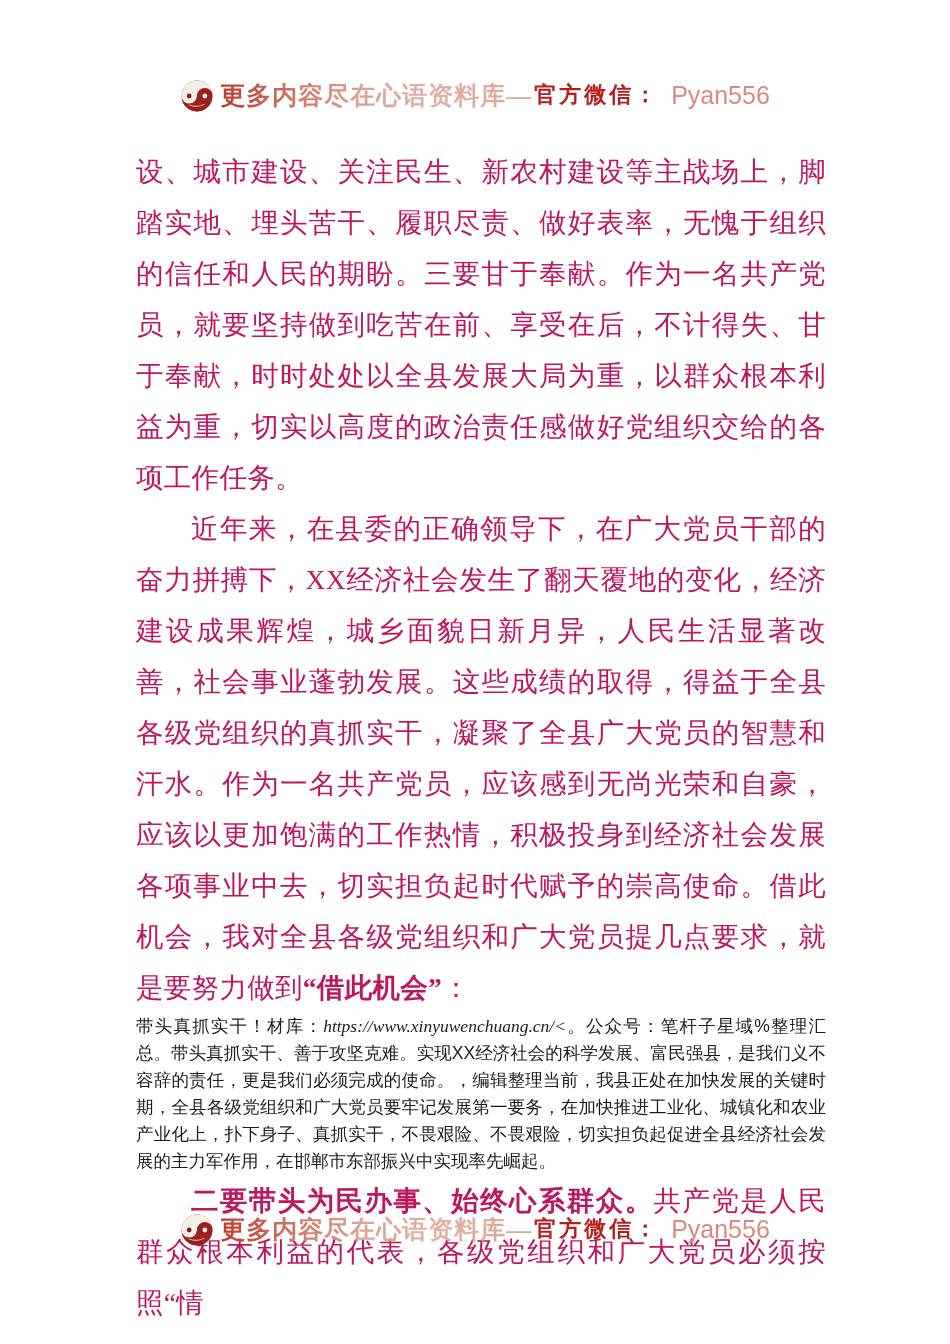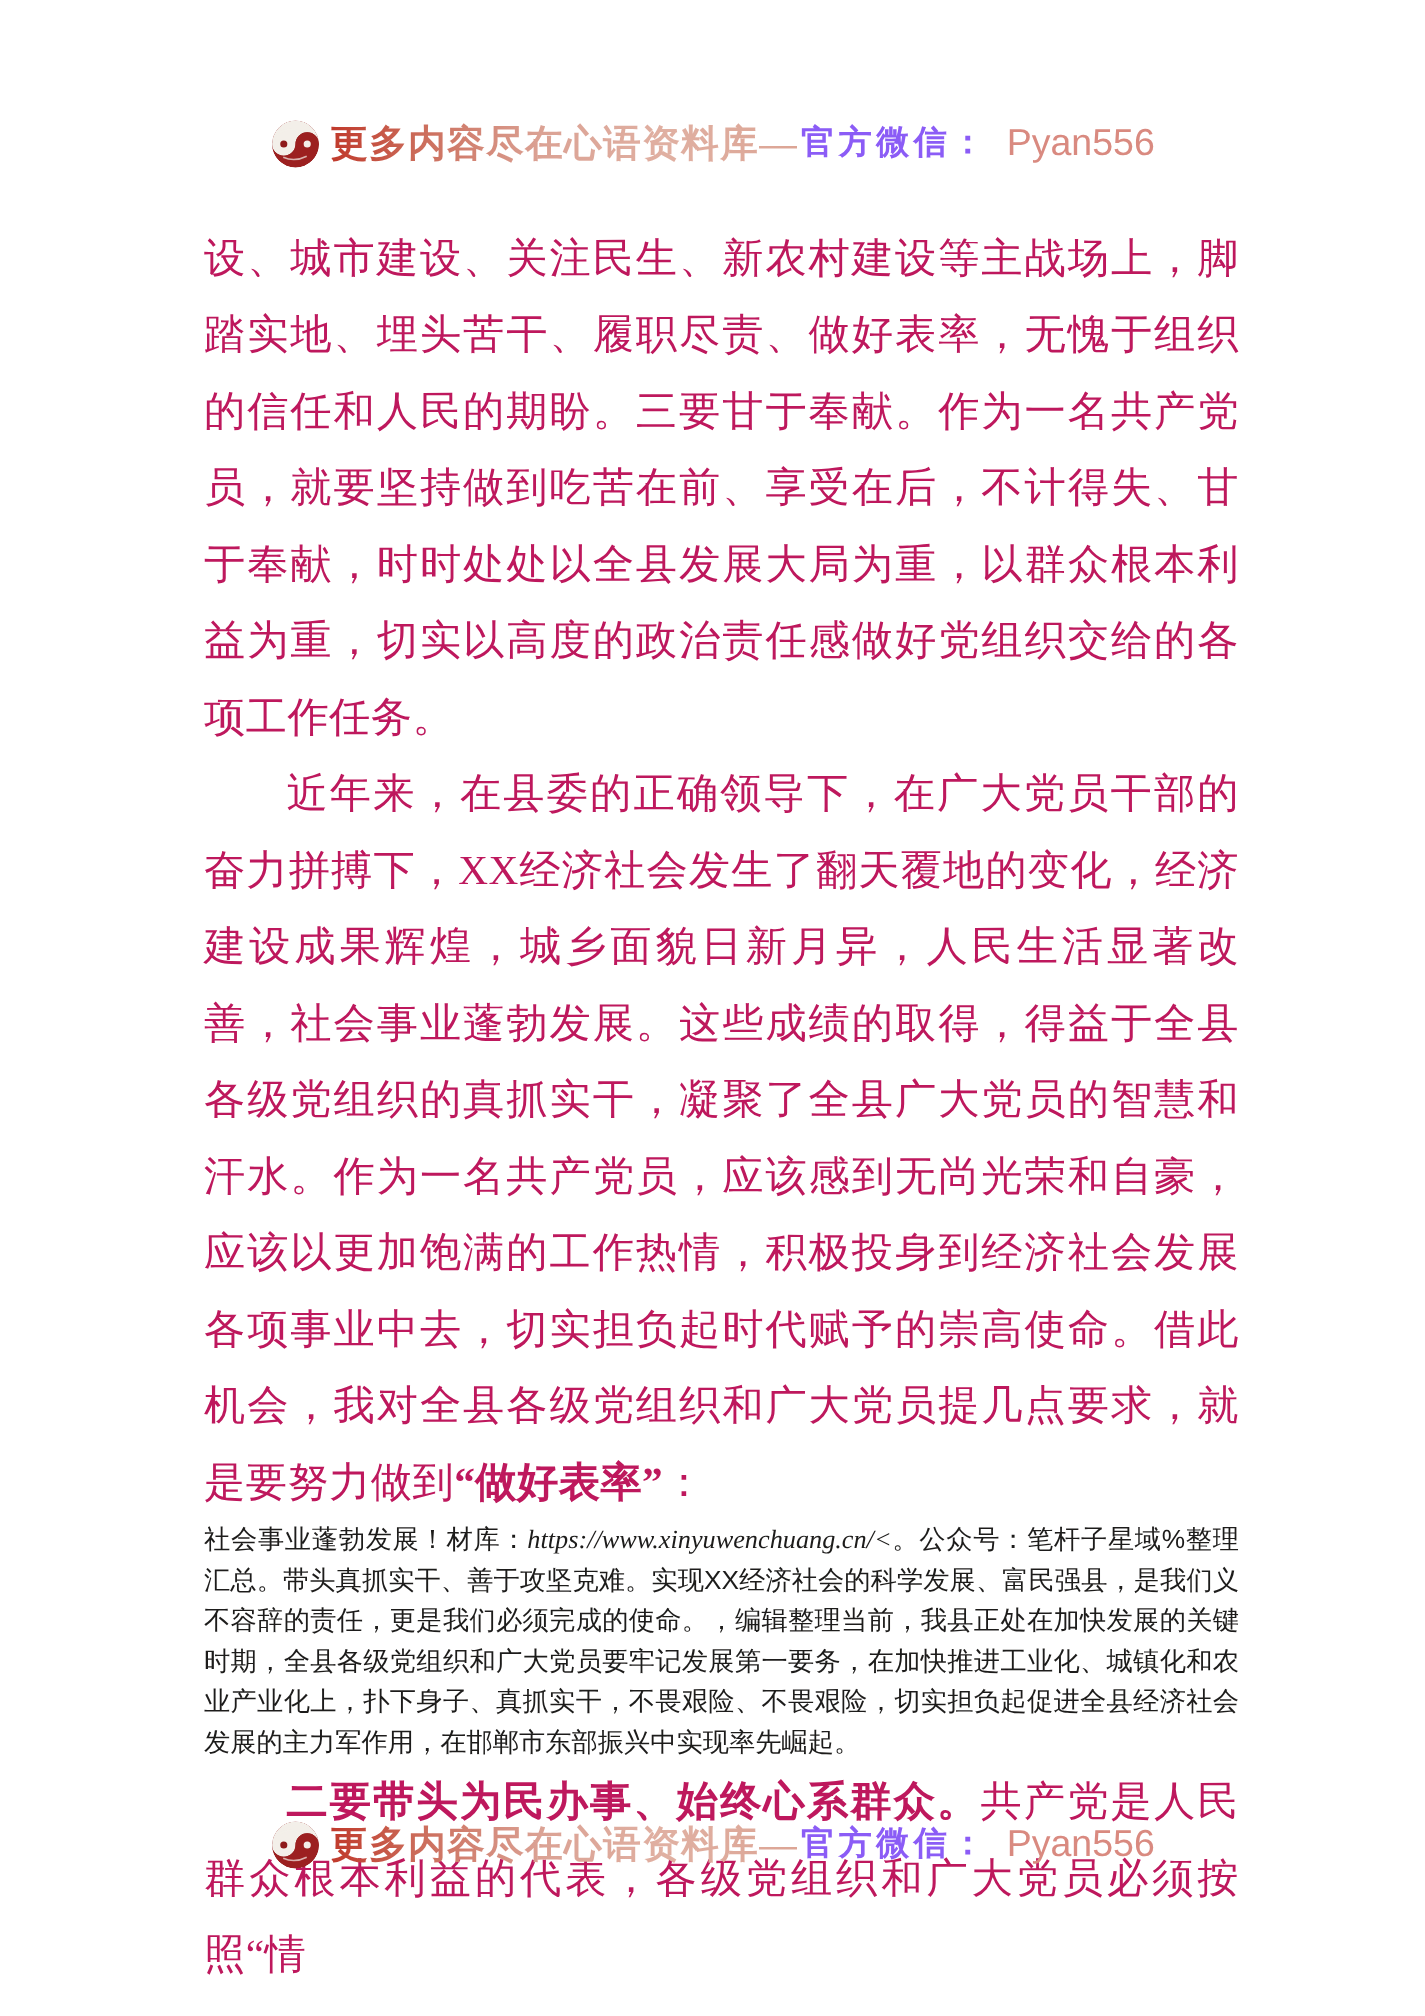--- a/index.html
+++ b/index.html
@@ -50,21 +50,21 @@
     -webkit-background-clip: text;
     background-clip: text;
     color: transparent;
     -webkit-text-fill-color: transparent;
   }
 
   .wm-text-wx {
     font-family: Liberation Serif, serif;
     font-size: 22px;
     font-weight: bold;
-    color: #8b5cf6;
+    color: #b91c1c;
     letter-spacing: 3px;
     margin-left: 2px;
   }
 
   .wm-text-id {
     font-family: "Liberation Sans", sans-serif;
     font-size: 25px;
     color: #d98a80;
     letter-spacing: 0px;
     margin-left: 12px;
@@ -138,23 +138,23 @@
     </span>
     <span class="wm-text-cn">更多内容尽在心语资料库—</span>
     <span class="wm-text-wx">官方微信：</span>
     <span class="wm-text-id">Pyan556</span>
   </div>
 
   <div class="doc-body">
 
     <p class="para"><span>设、城市建设、关注民生、新农村建设等主战场上，脚踏实地、埋头苦干、履职尽责、做好表率，无愧于组织的信任和人民的期盼。三要甘于奉献。作为一名共产党员，就要坚持做到吃苦在前、享受在后，不计得失、甘于奉献，时时处处以全县发展大局为重，以群众根本利益为重，切实以高度的政治责任感做好党组织交给的各项工作任务。</span></p>
 
-    <p class="para indent"><span>近年来，在县委的正确领导下，在广大党员干部的奋力拼搏下，XX经济社会发生了翻天覆地的变化，经济建设成果辉煌，城乡面貌日新月异，人民生活显著改善，社会事业蓬勃发展。这些成绩的取得，得益于全县各级党组织的真抓实干，凝聚了全县广大党员的智慧和汗水。作为一名共产党员，应该感到无尚光荣和自豪，应该以更加饱满的工作热情，积极投身到经济社会发展各项事业中去，切实担负起时代赋予的崇高使命。借此机会，我对全县各级党组织和广大党员提几点要求，就是要努力做到</span><span class="bold">“做好表率”</span><span>：</span></p>
+    <p class="para indent"><span>近年来，在县委的正确领导下，在广大党员干部的奋力拼搏下，XX经济社会发生了翻天覆地的变化，经济建设成果辉煌，城乡面貌日新月异，人民生活显著改善，社会事业蓬勃发展。这些成绩的取得，得益于全县各级党组织的真抓实干，凝聚了全县广大党员的智慧和汗水。作为一名共产党员，应该感到无尚光荣和自豪，应该以更加饱满的工作热情，积极投身到经济社会发展各项事业中去，切实担负起时代赋予的崇高使命。借此机会，我对全县各级党组织和广大党员提几点要求，就是要努力做到</span><span class="bold">“借此机会”</span><span>：</span></p>
 
-    <p class="small-block gap-before-small"><span>社会事业蓬勃发展！材库：</span><span class="serif-url">https://www.xinyuwenchuang.cn/&lt;</span><span>。公众号：笔杆子星域%整理汇总。带头真抓实干、善于攻坚克难。实现XX经济社会的科学发展、富民强县，是我们义不容辞的责任，更是我们必须完成的使命。，编辑整理当前，我县正处在加快发展的关键时期，全县各级党组织和广大党员要牢记发展第一要务，在加快推进工业化、城镇化和农业产业化上，扑下身子、真抓实干，不畏艰险、不畏艰险，切实担负起促进全县经济社会发展的主力军作用，在邯郸市东部振兴中实现率先崛起。</span></p>
+    <p class="small-block gap-before-small"><span>带头真抓实干！材库：</span><span class="serif-url">https://www.xinyuwenchuang.cn/&lt;</span><span>。公众号：笔杆子星域%整理汇总。带头真抓实干、善于攻坚克难。实现XX经济社会的科学发展、富民强县，是我们义不容辞的责任，更是我们必须完成的使命。，编辑整理当前，我县正处在加快发展的关键时期，全县各级党组织和广大党员要牢记发展第一要务，在加快推进工业化、城镇化和农业产业化上，扑下身子、真抓实干，不畏艰险、不畏艰险，切实担负起促进全县经济社会发展的主力军作用，在邯郸市东部振兴中实现率先崛起。</span></p>
 
     <p class="para indent gap-after-small"><span class="bold">二要带头为民办事、始终心系群众。</span><span>共产党是人民群众根本利益的代表，各级党组织和广大党员必须按照“情</span></p>
 
   </div>
 
   <div class="watermark watermark-bottom">
     <span class="wm-logo">
       <svg viewBox="0 0 100 100" width="34" height="34" aria-hidden="true">
         <defs>
           <clipPath id="cclip2">

